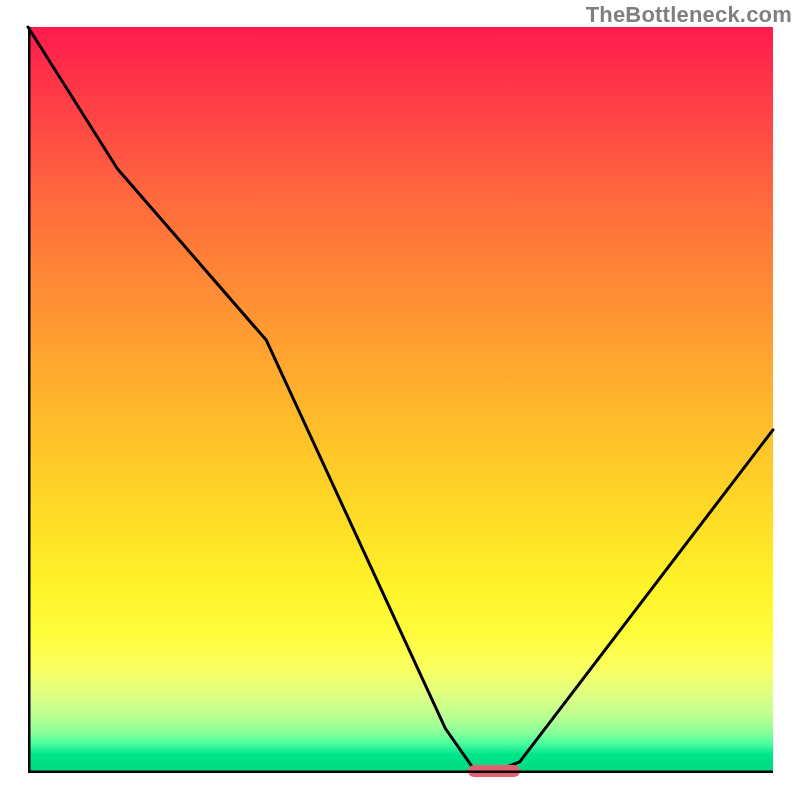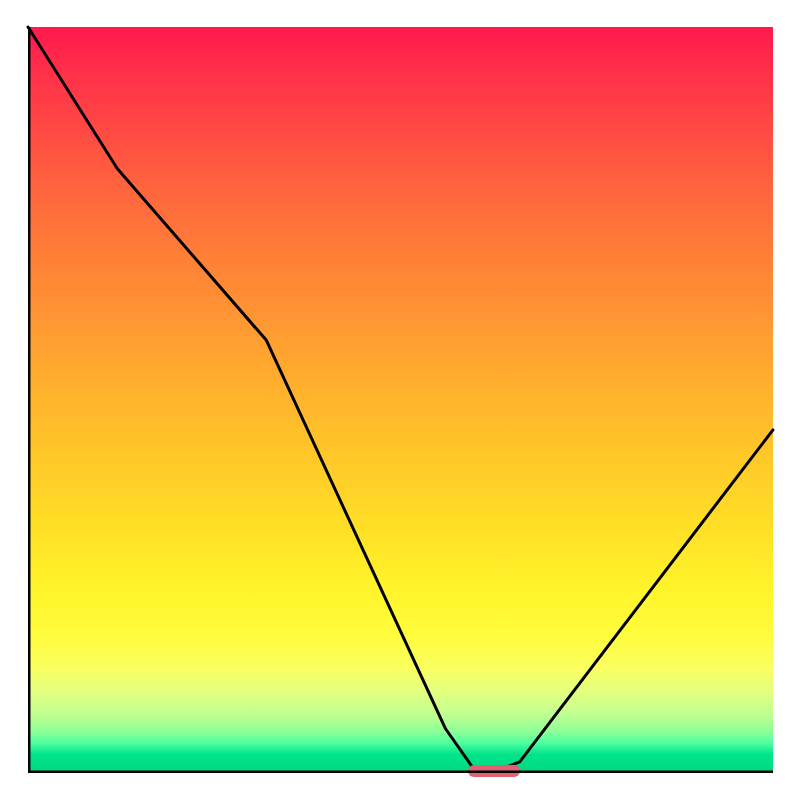--- a/index.html
+++ b/index.html
@@ -74,20 +74,21 @@
     inset: 0;
     width: 100%;
     height: 100%;
     overflow: visible;
   }
 </style>
 </head>
 <body>
 
 <div class="container">
+  <div class="watermark">TheBottleneck.com</div>
 
   <div class="plot-area">
     <div class="gradient"></div>
 
     <svg class="curve" viewBox="0 0 745 746" preserveAspectRatio="none">
       <path d="M 0 0 L 89.39999999999999 141.74 L 238.4 313.32000000000005 L 417.20000000000005 701.24 L 447 743.762 L 469.35 743.762 L 491.70000000000005 734.81 L 745 402.84" fill="none" stroke="#000000" stroke-width="3" stroke-linejoin="round" stroke-linecap="round"></path>
     </svg>
 
     <div class="marker" style="left: 439.55px; width: 52.15px; top: 737.762px; background: rgb(225, 96, 113);"></div>
 

